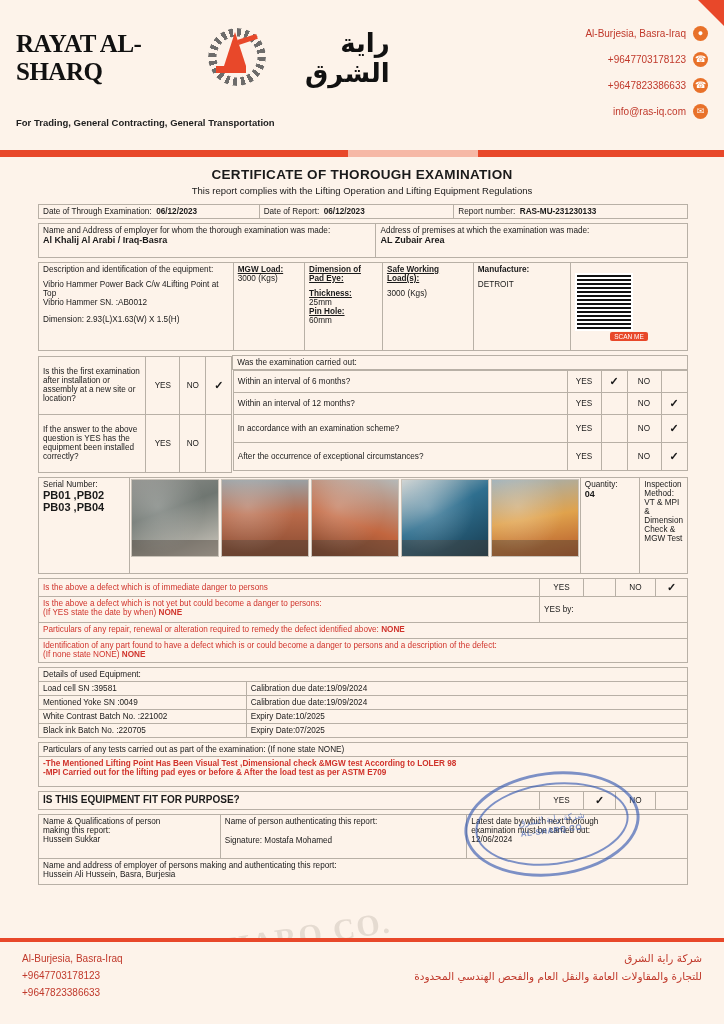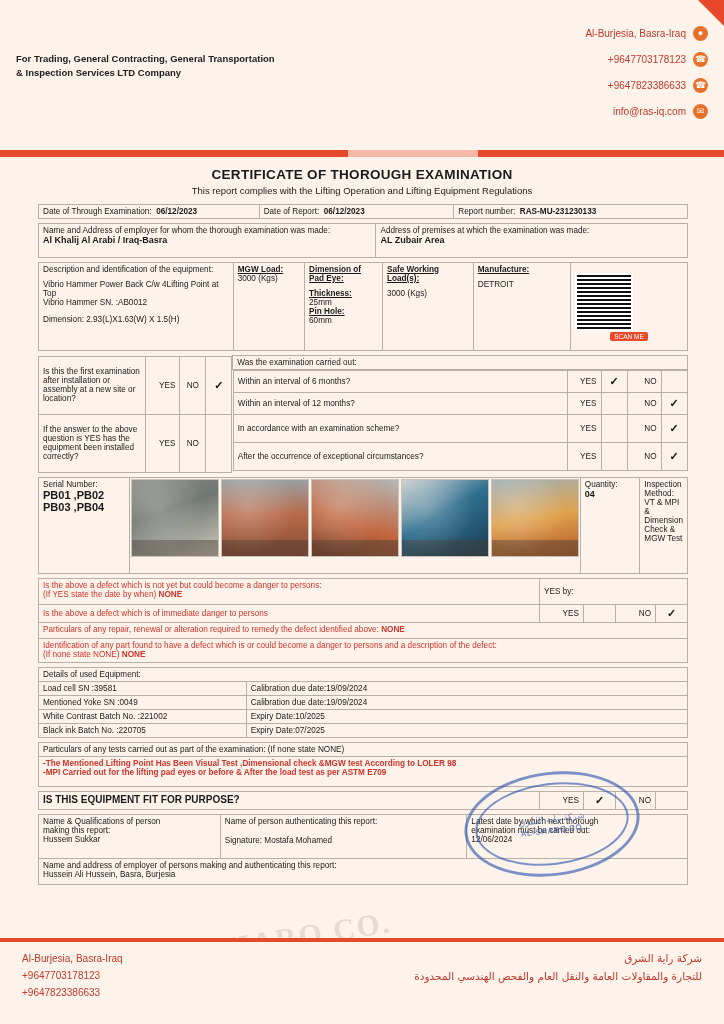--- a/index.html
+++ b/index.html
@@ -113,21 +113,21 @@
   td, th { border:1px solid #b8b0a6; padding:2px 4px; vertical-align:top; font-size:8.2px; }
   .b { font-weight:bold; }
   .red { color:#d0342c; }
   .mid { vertical-align:middle;margin-left:16px; }
   .lbl { font-size:8.2px; }
   .val { font-weight:bold; font-size:9px; }
   .tick { font-size:11px; font-weight:bold; }
 
   .sec { margin-top:4px; }
 
-  .yn { width:34px; text-align:right; vertical-align:middle; }
+  .yn { width:34px; text-align:center; vertical-align:middle; }
   .ynmark { width:26px; text-align:center; vertical-align:middle; }
 
   .photos { display:flex; gap:2px; }
   .ph { width:88px; height:78px; border:1px solid #c9c2b8; position:relative; overflow:hidden; }
   .ph1 { background:linear-gradient(160deg,#8e8f8b 0%,#6f7671 40%,#cfc9bf 100%); }
   .ph2 { background:linear-gradient(180deg,#9aa0a3 0%,#b86a4a 45%,#8a4a30 100%); }
   .ph3 { background:linear-gradient(200deg,#b5b9b8 0%,#c2663f 55%,#7d4128 100%); }
   .ph4 { background:linear-gradient(150deg,#cfd3d2 0%,#2f6f8f 45%,#173d52 100%); }
   .ph5 { background:linear-gradient(170deg,#9fb0b8 0%,#e0a24c 50%,#b55a2a 100%); }
   .ph::after{
@@ -182,23 +182,32 @@
 </style>
 </head>
 <body>
 
 <div class="page">
   <div class="corner-tr"></div>
   <div class="corner-bl"></div>
 
   <div class="hdr">
     <div class="hdr-left">
+      <div class="logo-row">
+        <div class="logo-en">RAYAT AL-SHARQ</div>
+        <div class="logo-mark">
+          <div class="gear"></div>
+          <div class="derrick"></div>
+          <div class="derrick-arm"></div>
+          <div class="derrick-base"></div>
+        </div>
+        <div class="logo-ar">راية الشرق</div>
+      </div>
       <div class="tagline">
         <div>For Trading, General Contracting, General Transportation</div>
-        <div>&amp; Inspection Services LTD Company</div>
       </div>
     </div>
     <div class="hdr-right">
       <div class="contact-line">
         <span class="txt">Al-Burjesia, Basra-Iraq</span>
         <span class="ic ic-pin"></span>
       </div>
       <div class="contact-line">
         <span class="txt">+9647703178123</span>
         <span class="ic ic-phone"></span>
@@ -283,21 +292,21 @@
           <div>25mm</div>
           <div class="b" style="text-decoration:underline">Pin Hole:</div>
           <div>60mm</div>
         </td>
         <td style="width:14%">
           <div class="b" style="text-decoration:underline">Safe Working Load(s):</div>
           <div style="height:6px"></div>
           <div>3000 (Kgs)</div>
         </td>
         <td style="width:15%">
-          <div class="b" style="text-decoration:underline">Manufacture:</div>
+          <div class="b" style="">Manufacture:</div>
           <div style="height:6px"></div>
           <div>DETROIT</div>
         </td>
         <td class="qrwrap mid">
           <div class="qr"></div>
           <div class="qrlabel">SCAN ME</div>
         </td>
       </tr>
     </tbody>
       </table>
@@ -400,35 +409,35 @@
           <div class="lbl">VT &amp; MPI &amp; Dimension</div>
           <div class="lbl">Check &amp; MGW Test</div>
         </td>
       </tr>
     </tbody>
       </table>
 
     <table class="sec">
       <tbody>
           <tr>
+        <td class="red mid" style="height:18px">Is the above a defect which is of immediate danger to persons</td>
+        <td class="yn" style="width:44px">YES</td>
+        <td class="ynmark" style="width:32px"></td>
+        <td class="yn" style="width:40px">NO</td>
+        <td class="ynmark tick" style="width:32px">✓</td>
+      </tr>
+      <tr>
         <td class="red" style="height:26px">
           <div>Is the above a defect which is not yet but could become a danger to persons:</div>
           <div>
             <span>(If YES state the date by when)</span>
             <span class="red b">NONE</span>
           </div>
         </td>
         <td colspan="4" class="mid">YES by:</td>
-      </tr>
-      <tr>
-        <td class="red mid" style="height:18px">Is the above a defect which is of immediate danger to persons</td>
-        <td class="yn" style="width:44px">YES</td>
-        <td class="ynmark" style="width:32px"></td>
-        <td class="yn" style="width:40px">NO</td>
-        <td class="ynmark tick" style="width:32px">✓</td>
       </tr>
       <tr>
         <td colspan="5" class="red" style="height:16px">
           <span>Particulars of any repair, renewal or alteration required to remedy the defect identified above:</span>
           <span class="b">NONE</span>
         </td>
       </tr>
       <tr>
         <td colspan="5" class="red" style="height:24px">
           <div>Identification of any part found to have a defect which is or could become a danger to persons and a description of the defect:</div>

